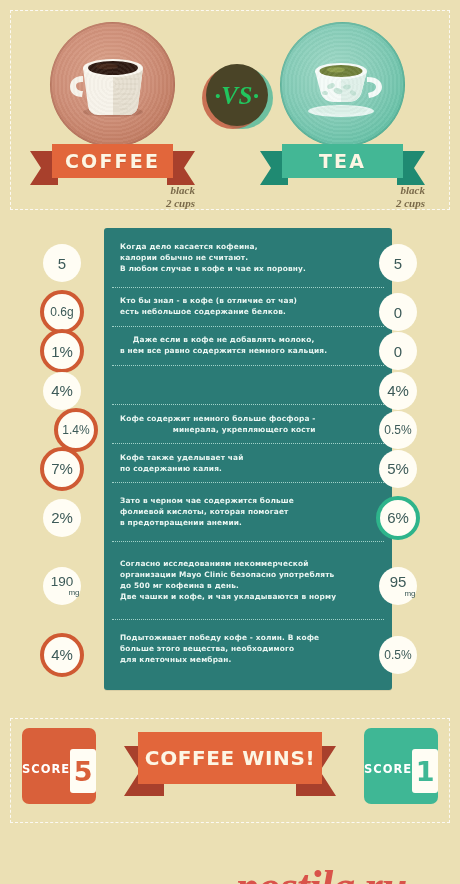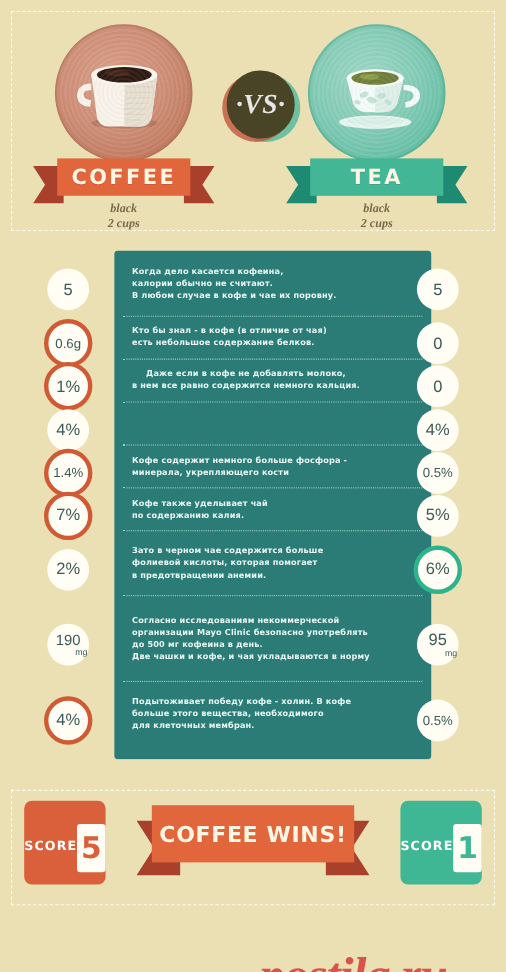--- a/index.html
+++ b/index.html
@@ -30,39 +30,39 @@
     background:repeating-radial-gradient(circle at 50% 50%,rgba(255,255,255,.05) 0 2px,rgba(0,0,0,.02) 2px 4px);}
 
   .cupwrap{position:absolute;inset:0;display:flex;align-items:center;justify-content:center;}
   .cupwrap svg{display:block;}
 
   
   .vs{position:absolute;left:196px;top:54px;width:62px;height:62px;border-radius:50%;
       background:#4a4427;display:flex;align-items:center;justify-content:center;
       box-shadow:-4px 3px 0 rgba(193,85,60,.80), 5px 3px 0 rgba(79,184,155,.80);}
   .vs span{font-family:"Liberation Serif","DejaVu Serif",serif;font-weight:700;font-style:italic;
-      font-size:25px;color:#e5e5e5;letter-spacing:.5px;line-height:1;}
+      font-size:25px;color:#22c55e;letter-spacing:.5px;line-height:1;}
 
   
   .ribbon{position:absolute;height:34px;}
   .ribbon .tail{position:absolute;top:7px;width:28px;height:34px;}
   .ribbon .tail.l{left:0;}
   .ribbon .tail.r{right:0;}
   .ribbon .band{position:absolute;left:22px;right:22px;top:0;height:34px;
       display:flex;align-items:center;justify-content:center;}
   .ribbon .band .txt{
       font-family:"DejaVu Sans","Liberation Sans",sans-serif;
       font-weight:700;font-size:19px;letter-spacing:2.2px;color:#fdf6e4;
       text-shadow:0 1px 0 rgba(0,0,0,.10);}
   .ribbon-coffee{left:20px;top:134px;width:165px;}
   .ribbon-coffee .band{background:#e2663b;}
   .ribbon-tea{left:250px;top:134px;width:165px;}
   .ribbon-tea .band{background:#43b795;}
 
-  .sub{position:absolute;width:165px;text-align:center;
+  .sub{position:absolute;width:165px;text-align:right;
     font-family:"Liberation Serif","DejaVu Serif",serif;font-style:italic;font-weight:700;
     font-size:11px;line-height:13px;color:#7a6a4a;}
   .sub-coffee{left:20px;top:174px;}
   .sub-tea{left:250px;top:174px;}
 
   
   .panel{position:absolute;left:104px;top:228px;width:288px;height:462px;
       background:#2b7b76;border-radius:3px;
       box-shadow:0 1px 0 rgba(0,0,0,.08);}
   .panel-inner{position:absolute;inset:0;display:flex;flex-direction:column;}
@@ -211,21 +211,21 @@
           <div class="fact">Кто бы знал - в кофе (в отличие от чая)<br>есть небольшое содержание белков.</div>
           <div class="sep" style="top: 0px;"></div>
         </div>
         <div class="row" style="height: 39.1304px; text-align: center;">
           <div class="fact">Даже если в кофе не добавлять молоко,<br>в нем все равно содержится немного кальция.</div>
           <div class="sep" style="top: 0px;"></div>
         </div>
         <div class="row" style="height: 39.1304px;">
           <div class="sep" style="top: 0px;"></div>
         </div>
-        <div class="row" style="height: 39.1304px;">
+        <div class="row" style="height: 39.1304px; text-align: right;">
           <div class="fact">Кофе содержит немного больше фосфора -<br>минерала, укрепляющего кости</div>
           <div class="sep" style="top: 0px;"></div>
         </div>
         <div class="row" style="height: 39.1304px;">
           <div class="fact">Кофе также уделывает чай<br>по содержанию калия.</div>
           <div class="sep" style="top: 0px;"></div>
         </div>
         <div class="row" style="height: 58.6957px;">
           <div class="fact">Зато в черном чае содержится больше<br>фолиевой кислоты, которая помогает<br>в предотвращении анемии.</div>
           <div class="sep" style="top: 0px;"></div>
@@ -258,21 +258,21 @@
       </div>
       <div class="badge" style="width: 38px; height: 38px; left: 379px; top: 104.391px;">
         <span class="v" style="font-size: 15px;">0</span>
       </div>
       <div class="badge" style="width: 38px; height: 38px; left: 43px; top: 143.522px;">
         <span class="v" style="font-size: 15px;">4%</span>
       </div>
       <div class="badge" style="width: 38px; height: 38px; left: 379px; top: 143.522px;">
         <span class="v" style="font-size: 15px;">4%</span>
       </div>
-      <div class="badge win-coffee" style="width: 44px; height: 44px; left: 40px; top: 179.652px;">
+      <div class="badge win-coffee" style="width: 44px; height: 44px; left: 54px; top: 179.652px;">
         <span class="v" style="font-size: 12px;">1.4%</span>
       </div>
       <div class="badge" style="width: 38px; height: 38px; left: 379px; top: 182.652px;">
         <span class="v" style="font-size: 12px;">0.5%</span>
       </div>
       <div class="badge win-coffee" style="width: 44px; height: 44px; left: 40px; top: 218.783px;">
         <span class="v" style="font-size: 15px;">7%</span>
       </div>
       <div class="badge" style="width: 38px; height: 38px; left: 379px; top: 221.783px;">
         <span class="v" style="font-size: 15px;">5%</span>

